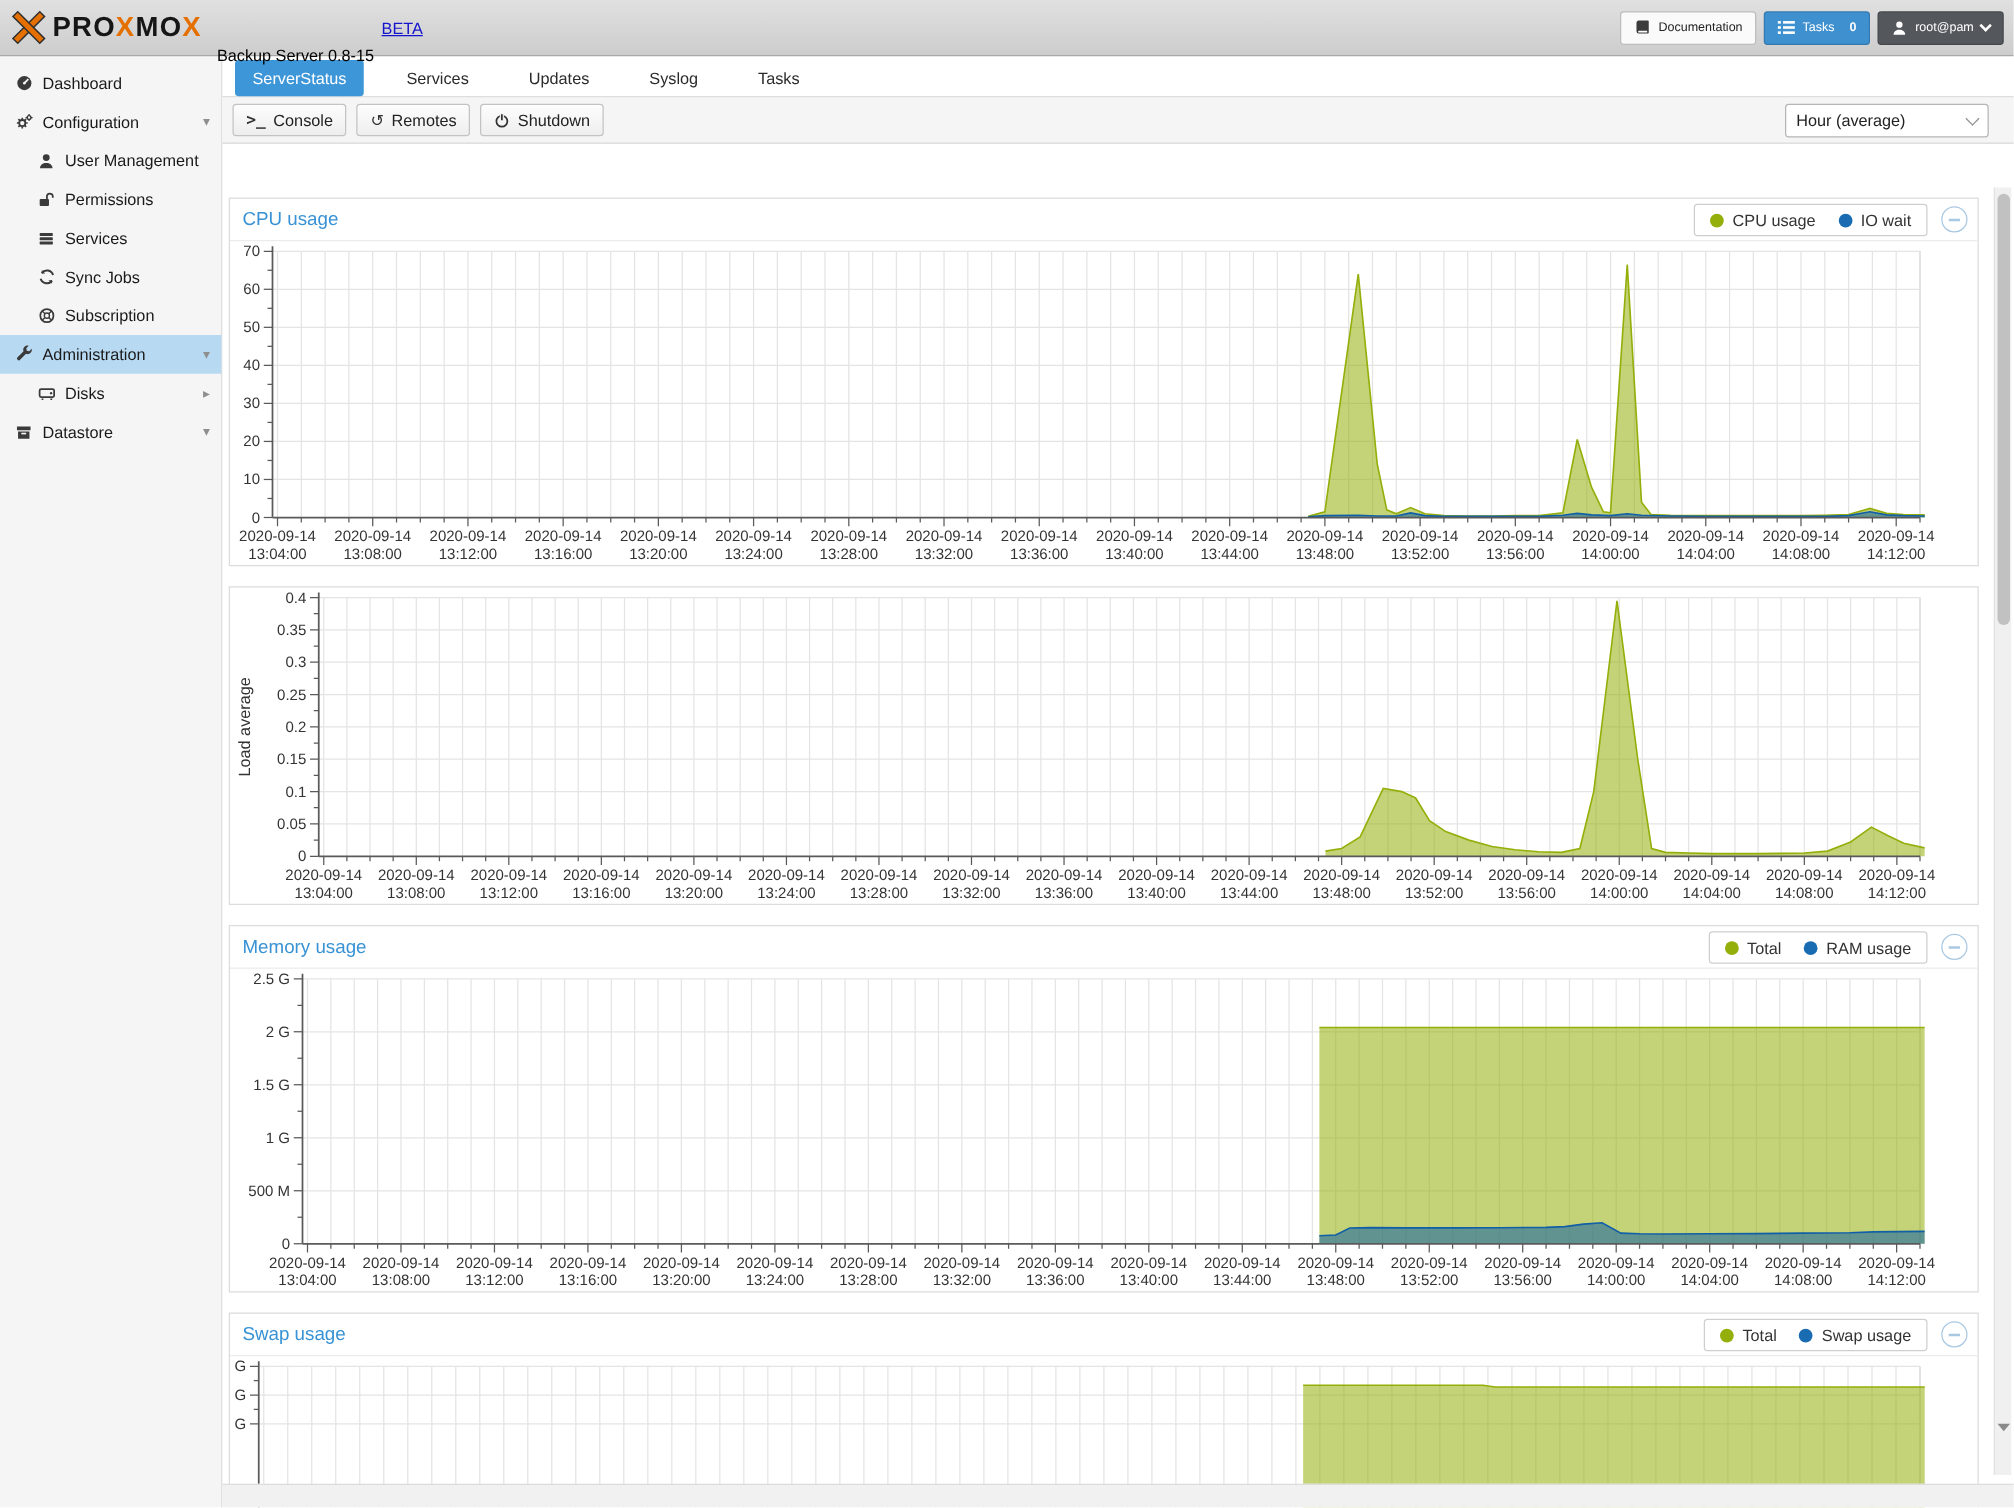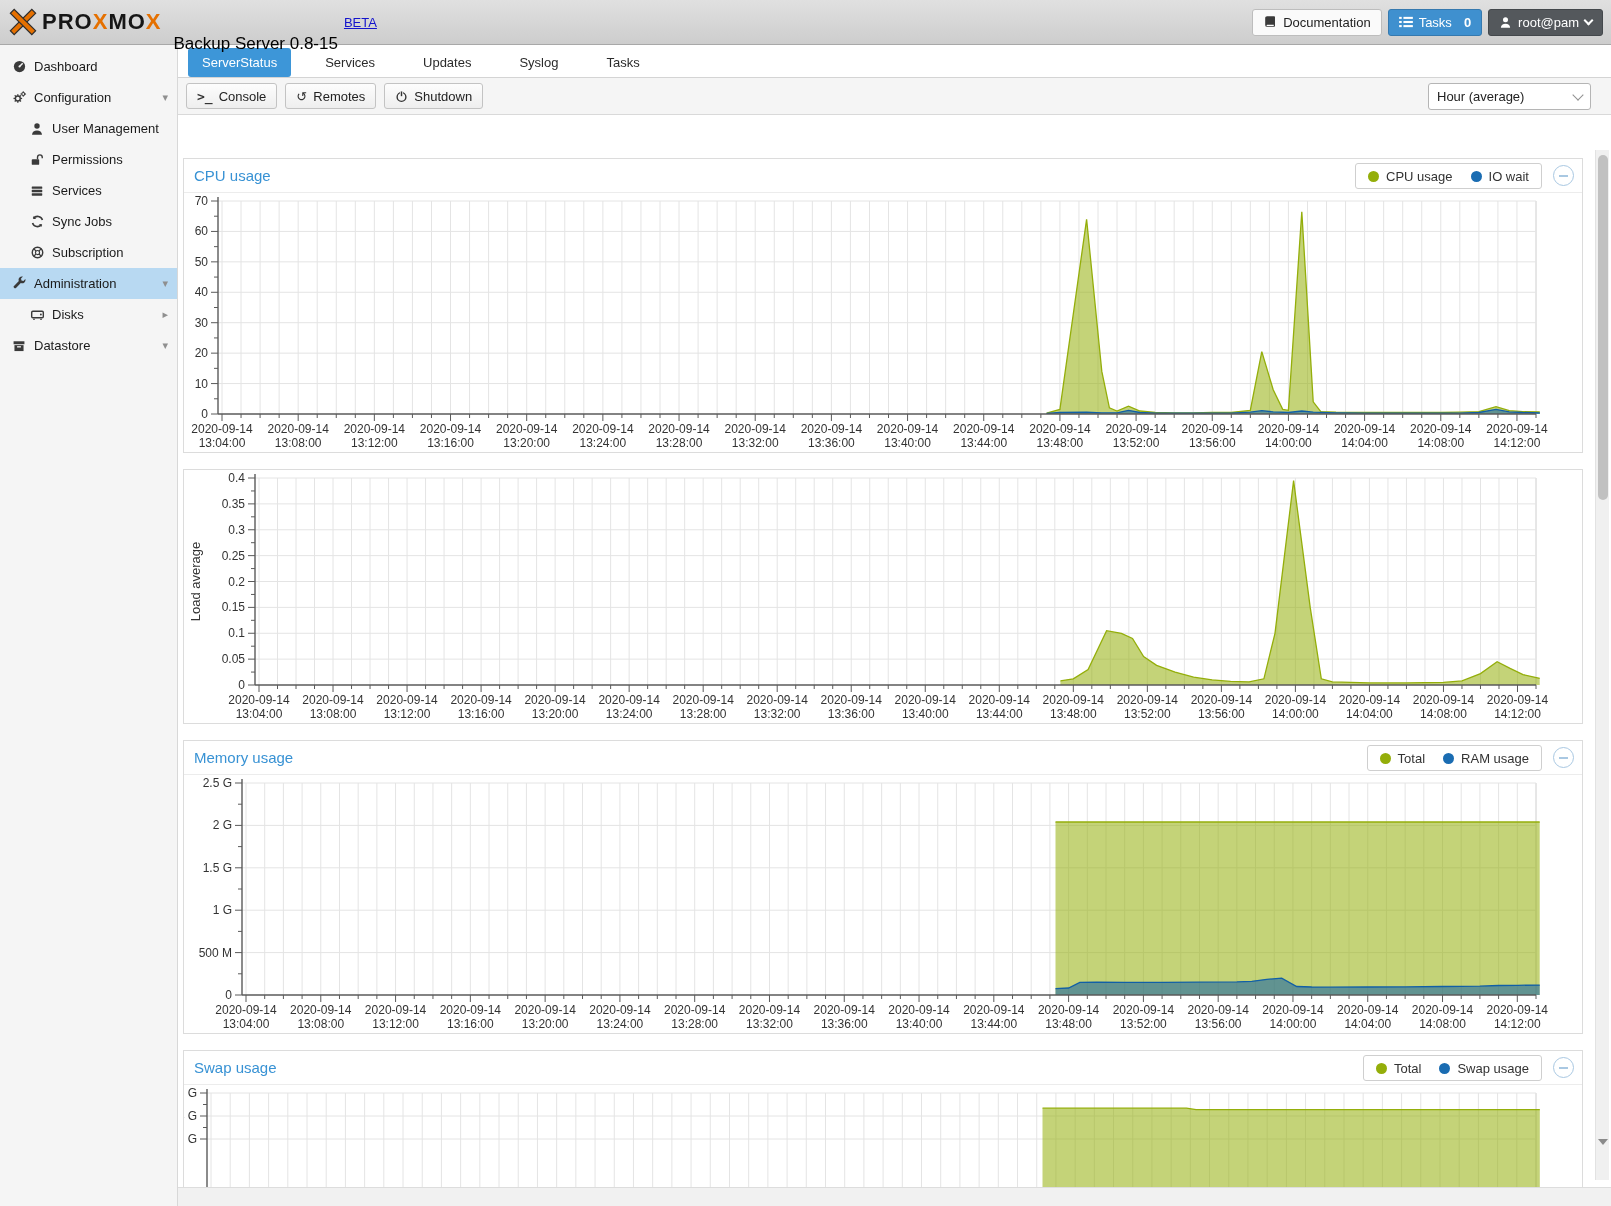--- a/index.html
+++ b/index.html
@@ -8,25 +8,25 @@
   body { position:relative; }
 
   
   .top-header { position:absolute; left:0; top:0; width:1611px; height:45px;
     background:linear-gradient(#e0e0e0,#cdcdcd); border-bottom:1px solid #a8a8a8;
     display:flex; align-items:center; z-index:50; }
   .logo { display:flex; align-items:center; margin-left:8px; }
   .logo svg { overflow:visible; }
   .logo-text { font-size:22px; font-weight:bold; letter-spacing:1px; color:#161616; margin-left:4px; }
   .logo-text .orange { color:#e57000; }
-  .hdr-sub { font-size:17px; color:#000; margin-left:12px;margin-top:44px; }
+  .hdr-sub { font-size:13px; color:#000; margin-left:12px;margin-top:44px; }
   .beta { font-size:13px; color:#1414cc; text-decoration:underline; margin-left:6px; cursor:pointer; }
   .hdr-right { margin-left:auto; display:flex; align-items:center; gap:6px; margin-right:8px; }
   .hdr-btn { height:27px; display:flex; align-items:center; gap:6px; padding:0 10px;
-    border-radius:3px; font-size:13px; cursor:pointer; }
+    border-radius:3px; font-size:10px; cursor:pointer; }
   .btn-doc { background:#fafafa; border:1px solid #bdbdbd; color:#222; }
   .btn-tasks { background:#3f90cf; border:1px solid #3579af; color:#fff; }
   .btn-tasks b { margin-left:6px; font-weight:bold; }
   .btn-user { background:#54585c; border:1px solid #44484c; color:#fff; }
   .chev { width:7px; height:7px; border-right:2px solid currentColor; border-bottom:2px solid currentColor;
     transform:rotate(45deg); margin-top:-3px; display:inline-block; }
 
   
   .sidebar { position:absolute; left:0; top:45px; width:178px; height:1161px;
     background:#f5f5f5; border-right:1px solid #d8d8d8; padding-top:6px; }

